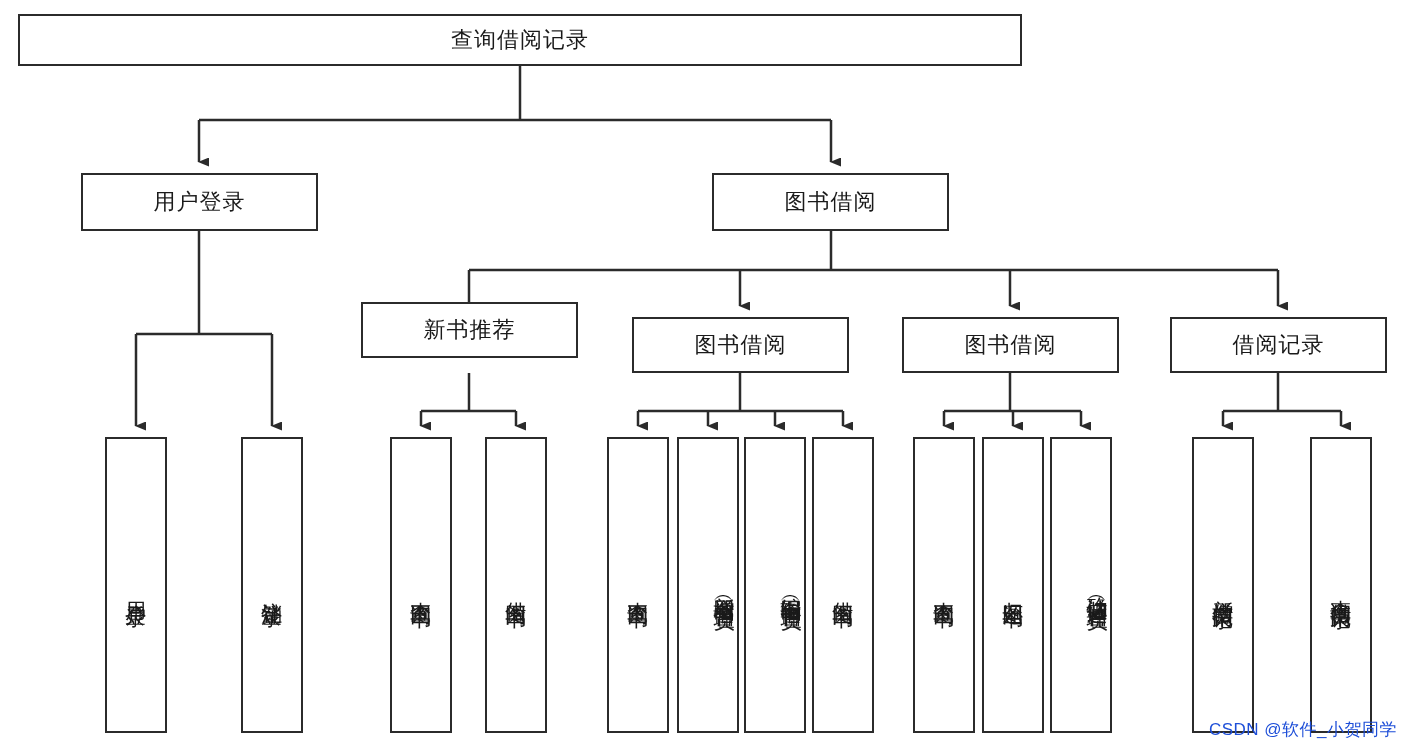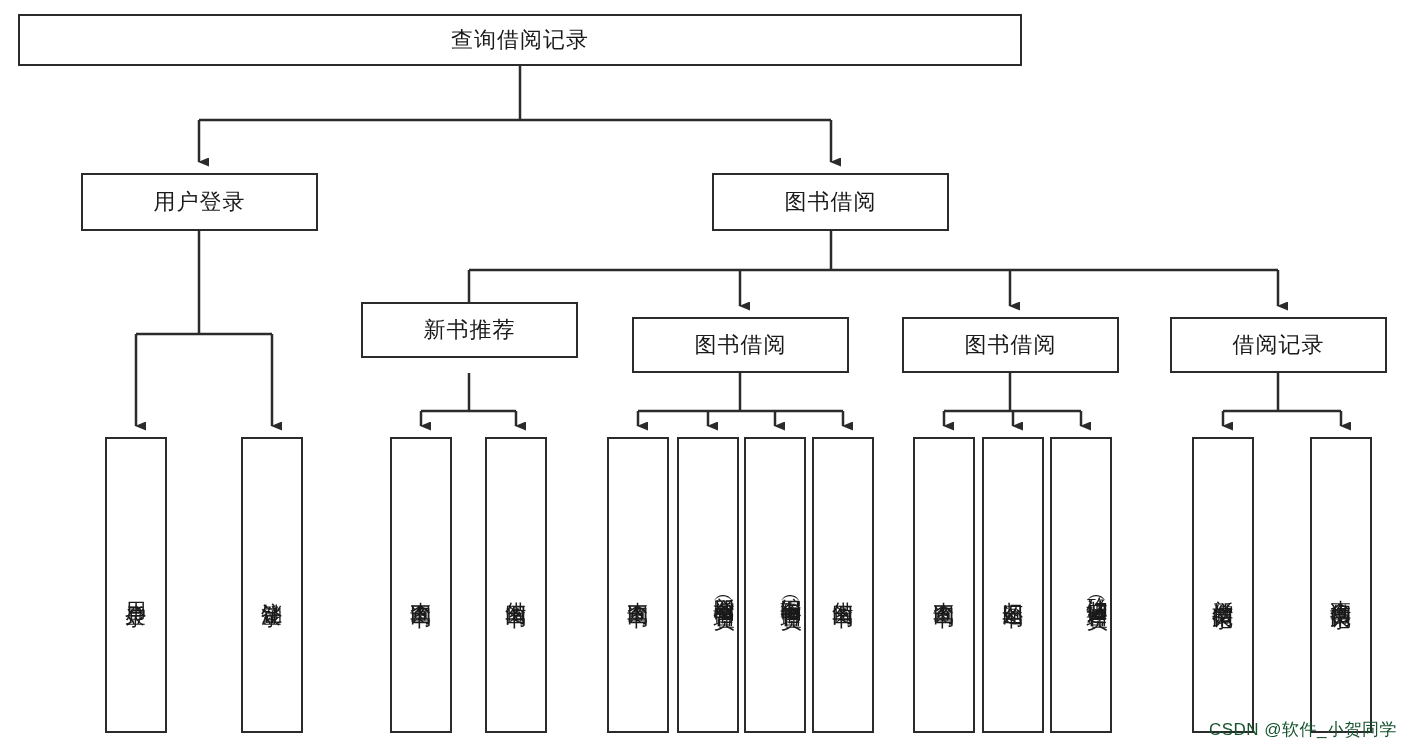--- a/index.html
+++ b/index.html
@@ -7,21 +7,21 @@
   body{font-family:"Liberation Sans","DejaVu Sans",sans-serif;}
   #canvas{position:relative;width:1405px;height:747px;background:#ffffff;overflow:hidden;}
   #edges{position:absolute;left:0;top:0;width:1405px;height:747px;}
   .node{position:absolute;box-sizing:border-box;background:#ffffff;border:2.5px solid #2b2b2b;
         display:flex;align-items:center;justify-content:center;color:#1a1a1a;}
   .node.h{font-size:22px;line-height:1.1;letter-spacing:1px;}
   .node.v{font-size:21px;line-height:1.22;letter-spacing:2px;
           writing-mode:vertical-rl;text-orientation:upright;padding-top:8px;
           align-items:flex-start;justify-content:center;}
   .node.v.mid{align-items:center;}
-  #watermark{position:absolute;right:8px;bottom:6px;font-size:17px;color:#14532d;
+  #watermark{position:absolute;right:8px;bottom:6px;font-size:17px;color:#1d4ed8;
              letter-spacing:.5px;white-space:nowrap;pointer-events:none;}
 </style>
 </head>
 <body>
 
 <div id="canvas">
 
   <svg id="edges" viewBox="0 0 1405 747" xmlns="http://www.w3.org/2000/svg">
     <defs>
       <marker id="arrow" markerWidth="9" markerHeight="11" refX="4.5" refY="10" orient="auto" markerUnits="userSpaceOnUse">

